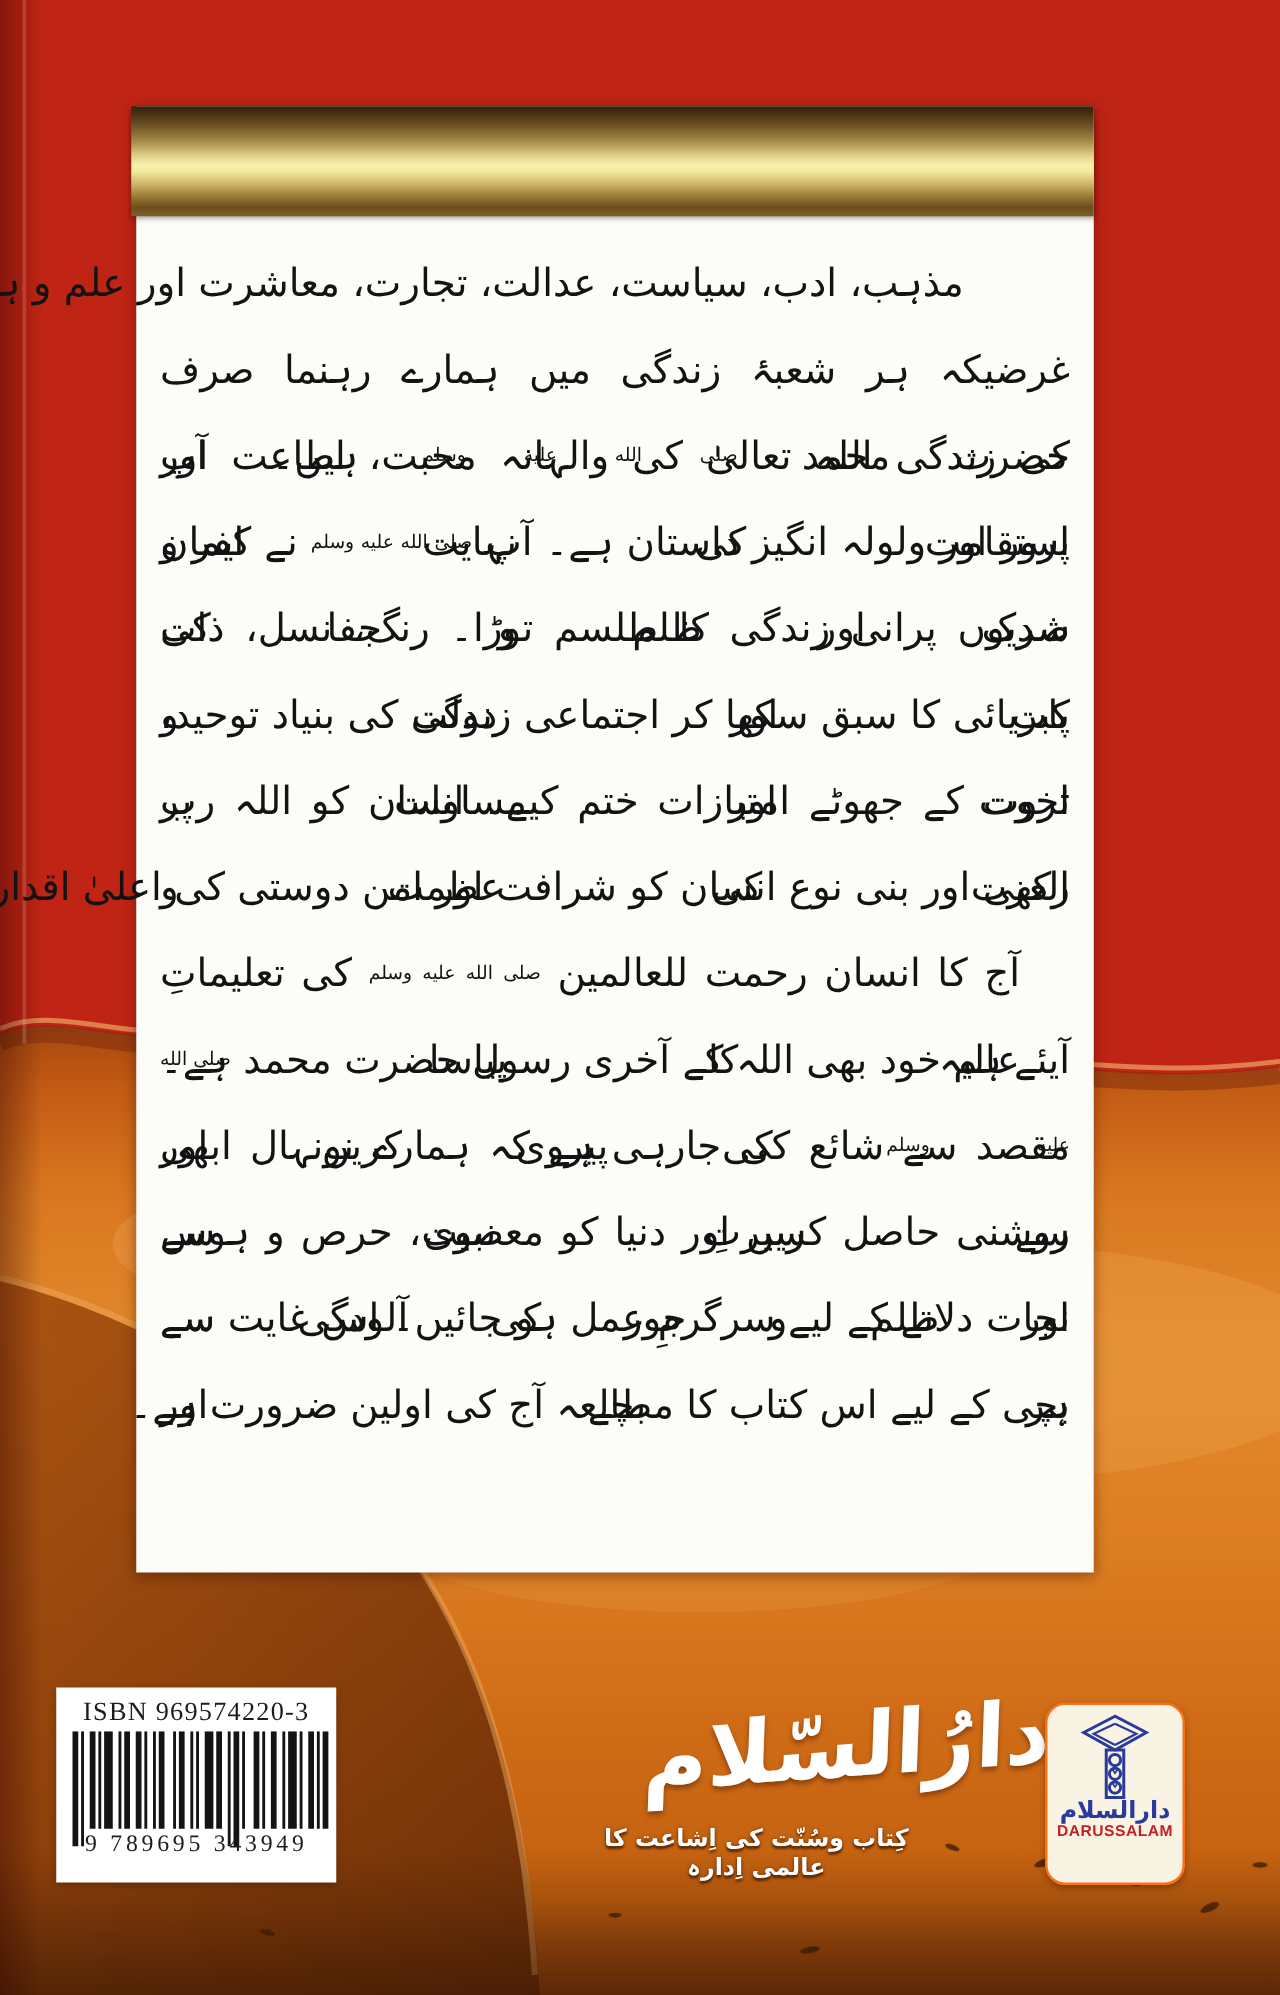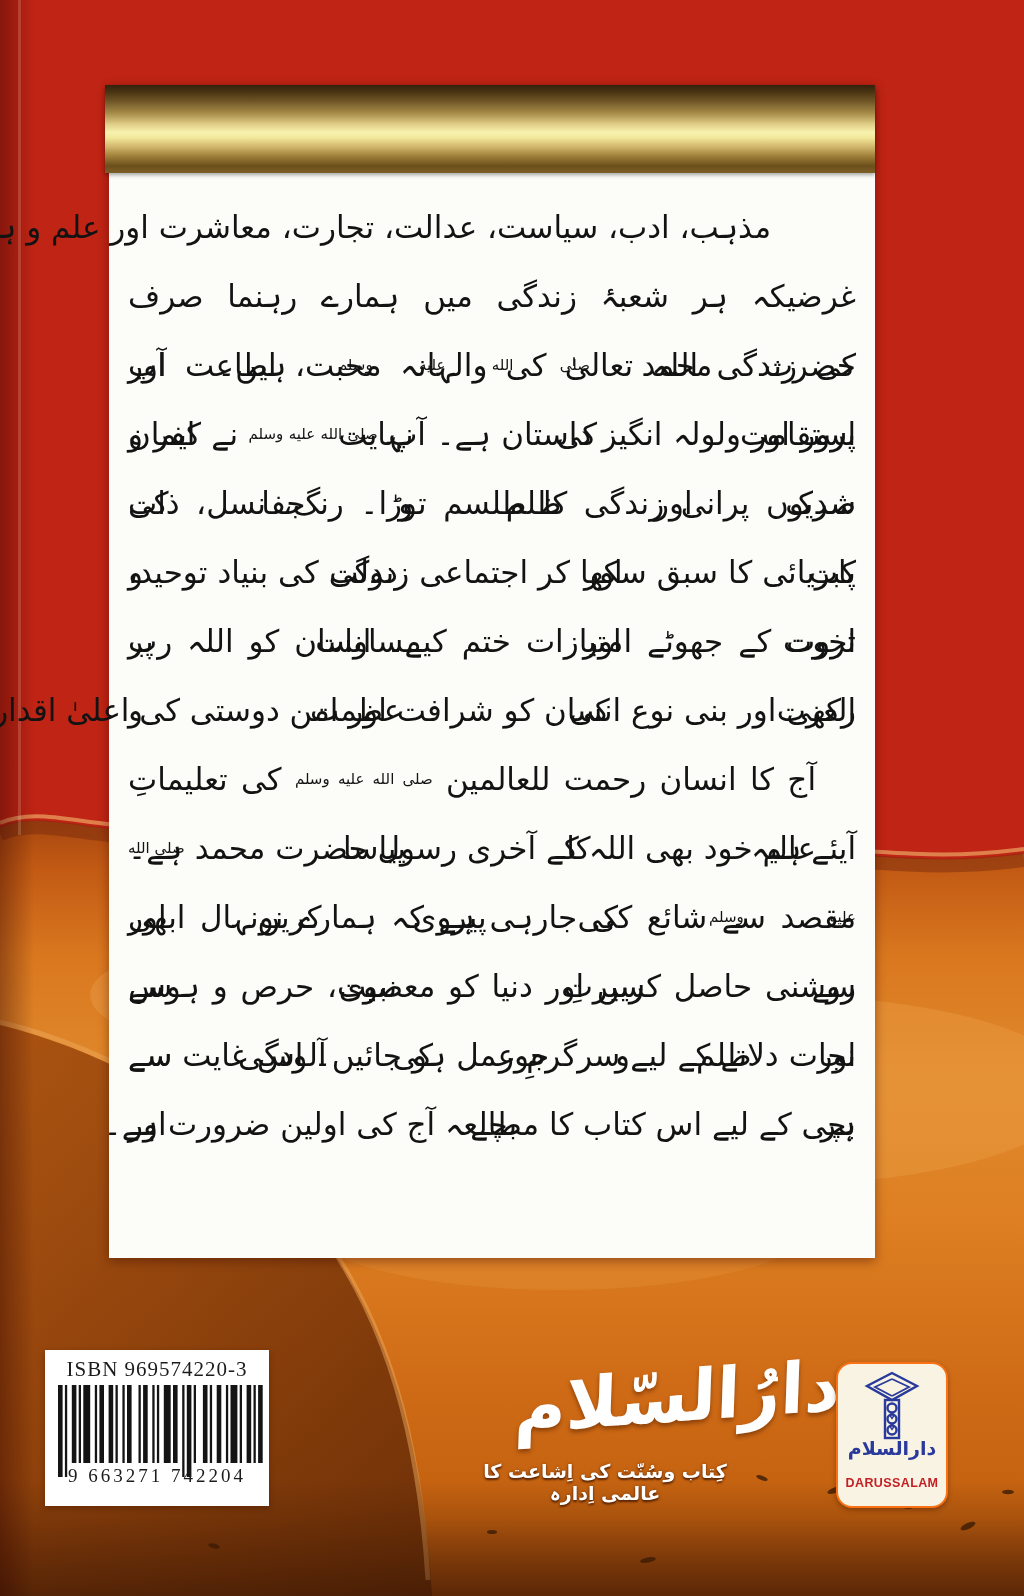--- a/index.html
+++ b/index.html
@@ -87,21 +87,21 @@
     overflow:hidden;
   }
   .logo-emblem{ display:block; margin:6px auto 0; }
   .logo-arabic{
     font-family:"DejaVu Sans", sans-serif; direction:rtl;
     color:#2a3a9c; font-weight:bold; font-size:19px; line-height:20px; margin-top:-2px;
     letter-spacing:-1px;
   }
   .logo-latin{
     font-family:"Liberation Sans", sans-serif; color:#c32026; font-weight:bold;
-    font-size:12.5px; letter-spacing:.4px; margin-top:18px;
+    font-size:12.5px; letter-spacing:.4px; margin-top:0;
   }
 </style>
 </head>
 <body>
 
 <div class="page">
 
   <svg class="desert" viewBox="0 0 1024 806" preserveAspectRatio="none">
     <defs>
       <linearGradient id="sandGrad" x1="0" y1="0" x2="0" y2="1">
@@ -204,21 +204,21 @@
         <rect x="199.5" y="0" width="2.3" height="78"></rect>
         <rect x="204.1" y="0" width="4.6" height="78"></rect>
         <rect x="213.3" y="0" width="4.6" height="78"></rect>
         <rect x="220.2" y="0" width="2.3" height="78"></rect>
         <rect x="224.8" y="0" width="4.6" height="78"></rect>
         <rect x="234.0" y="0" width="2.3" height="78"></rect>
         <rect x="238.6" y="0" width="6.9" height="78"></rect>
         <rect x="250.1" y="0" width="2.3" height="92"></rect>
         <rect x="254.7" y="0" width="4.6" height="92"></rect>
       </svg>
-    <div class="isbn-digits">9 663271 742204</div>
+    <div class="isbn-digits">9 789695 343949</div>
   </div>
 
   <div class="pub-callig">دارُالسّلام</div>
   <div class="pub-tagline">کِتاب وسُنّت کی اِشاعت کا عالمی اِدارہ</div>
 
   <div class="logo-box">
     <svg class="logo-emblem" width="64" height="70" viewBox="0 0 64 70" fill="none" stroke="#2a3a9c" stroke-width="2.4">
       <path d="M32 3 L7 16 L32 30 L57 16 Z"></path>
       <path d="M32 9 L15 17 L32 26 M32 9 L49 17 L32 26" stroke-width="1.8"></path>
       <rect x="25" y="30" width="14" height="38"></rect>

